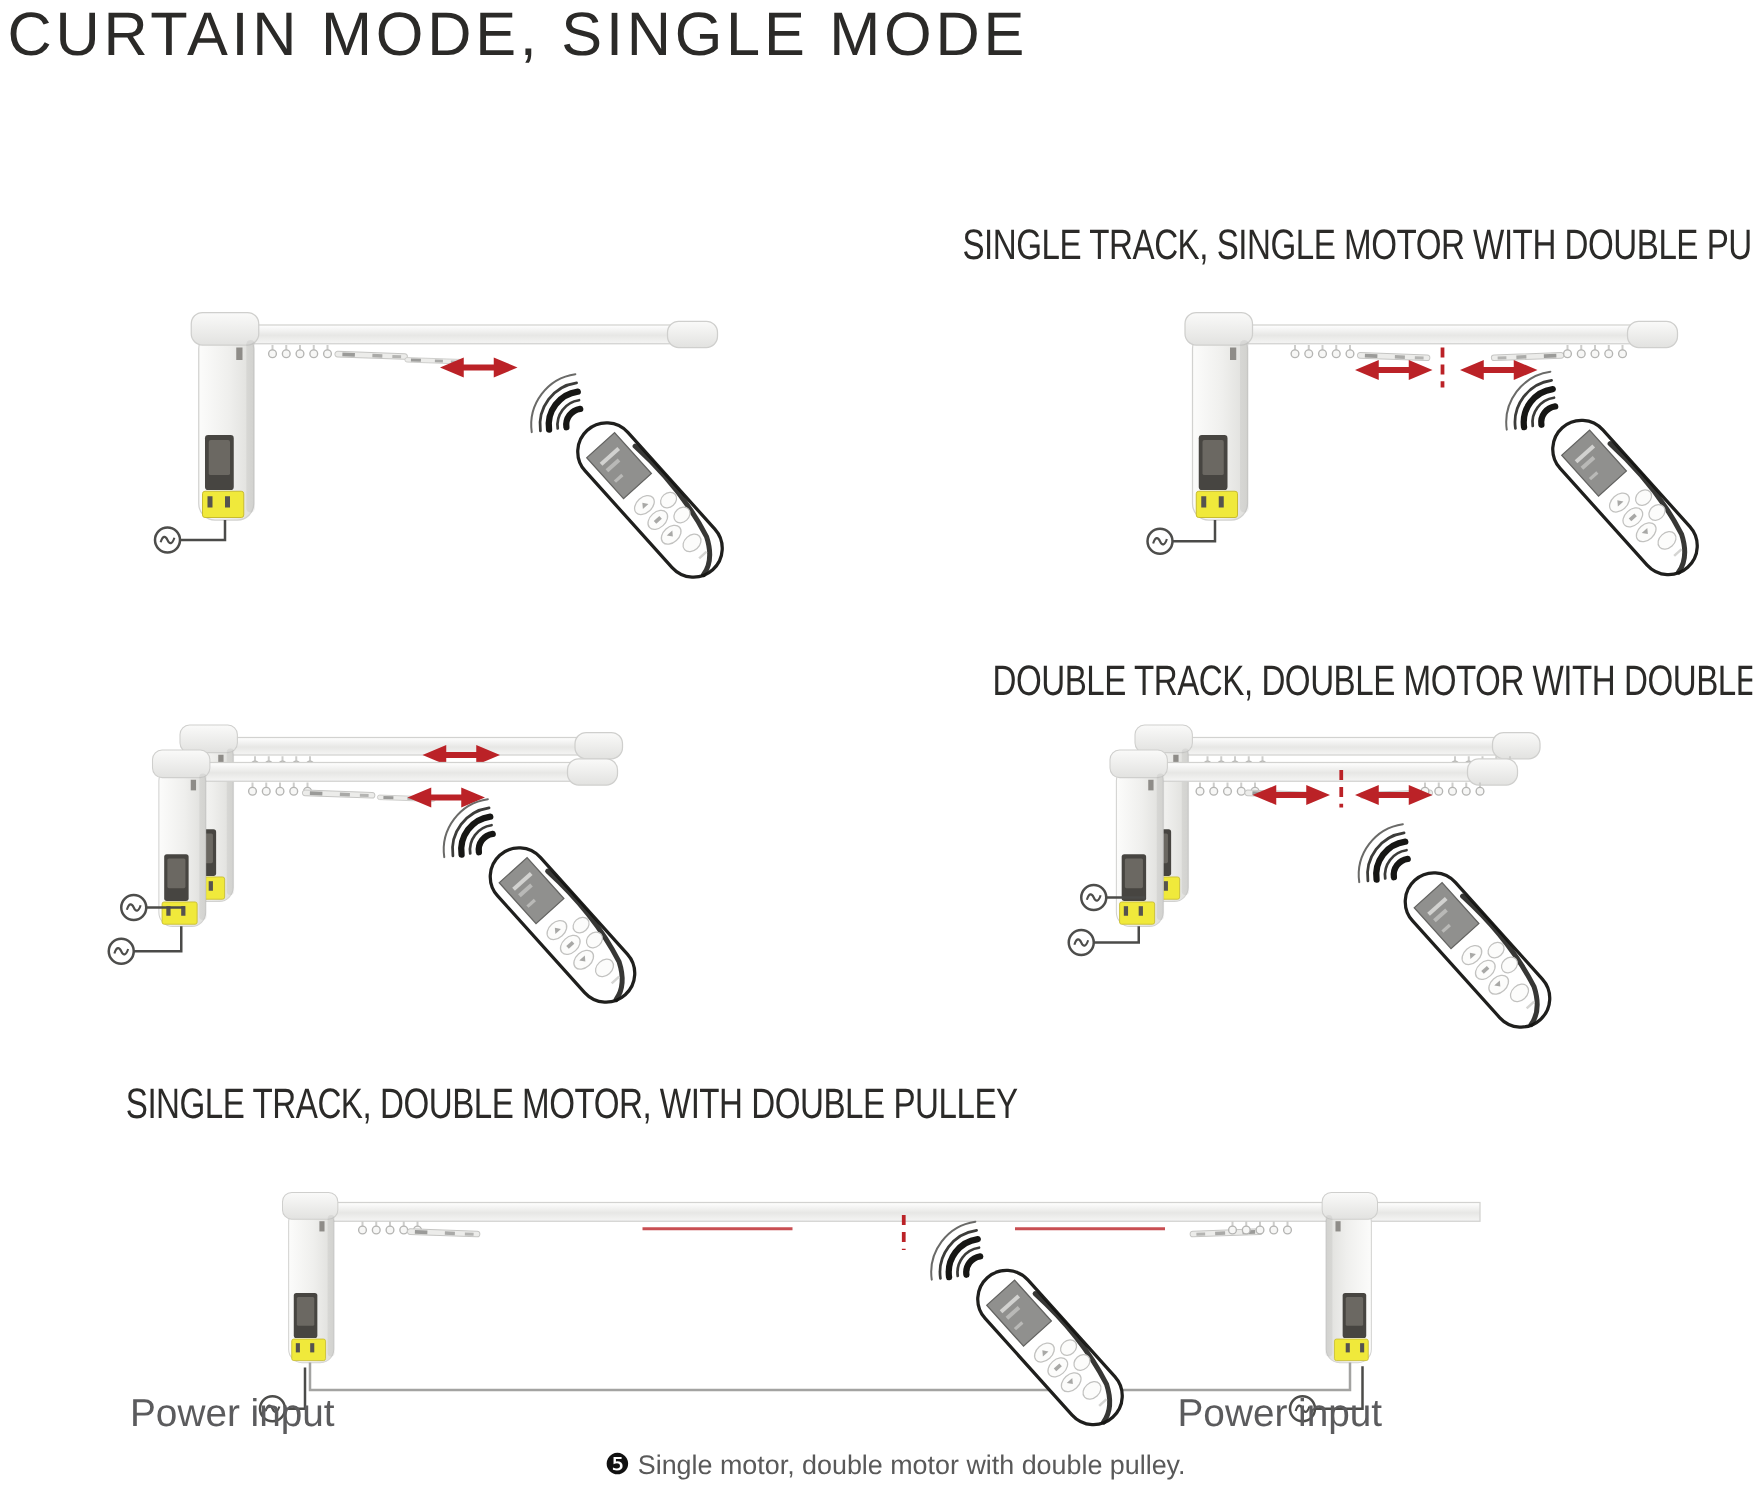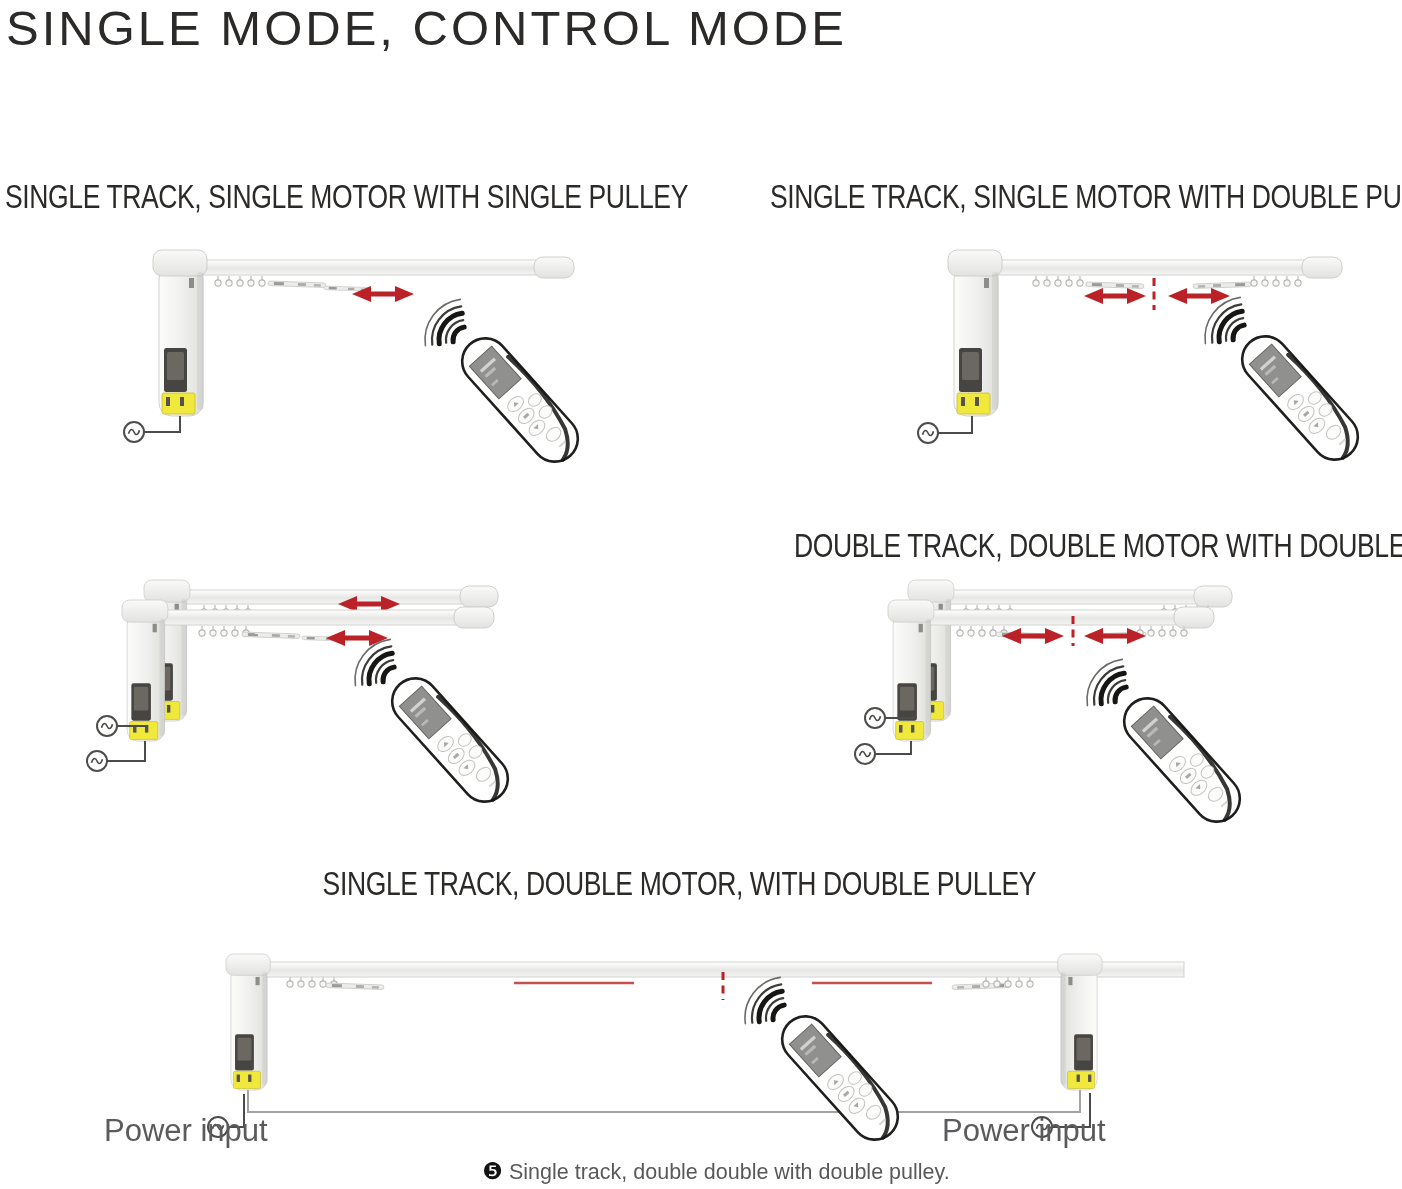--- a/index.html
+++ b/index.html
@@ -8,21 +8,21 @@
   }
   *{margin:0;padding:0;box-sizing:border-box}
   body{background:#fff;font-family:"Liberation Sans",sans-serif}
   .page{position:relative;width:1402px;height:1189px;background:#ffffff;overflow:hidden}
   .title{position:absolute;left:6px;top:3px;font-size:49px;font-weight:400;
          letter-spacing:3px;color:var(--title-text);white-space:nowrap;line-height:1.05}
   .sec{position:absolute;font-size:34px;font-weight:400;color:var(--heading-text);
        white-space:nowrap;line-height:1.0}
   .cond{display:inline-block;transform:scaleX(0.78);transform-origin:0 50%;letter-spacing:-0.5px}
   .cond-center{display:inline-block;transform:scaleX(0.78);transform-origin:50% 50%;letter-spacing:-0.5px}
-  .sec-center{position:absolute;left:15px;width:1122px;text-align:right;font-size:34px;
+  .sec-center{position:absolute;left:0;width:1122px;text-align:left;font-size:34px;
               color:var(--heading-text);white-space:nowrap;line-height:1.0}
   .diag{position:absolute;overflow:visible}
   .plabel{position:absolute;font-size:31px;color:var(--gray-text);white-space:nowrap}
   .caption{position:absolute;left:calc(50% + 15px);top:1158px;transform:translateX(-50%);
            font-size:21.5px;color:#595959;white-space:nowrap}
   .caption .badge{color:#111;font-size:23px;margin-right:6px}
   
   .rail{fill:url(#gRail);stroke:#d2d2d0;stroke-width:1}
   .railcap{fill:url(#gCap);stroke:#cfcfcd;stroke-width:1}
   .mcap{fill:url(#gCap);stroke:#cfcfcd;stroke-width:1}
@@ -126,25 +126,22 @@
         <ellipse cx="11" cy="26" rx="7" ry="5.6" class="btn"></ellipse>
         <ellipse cx="2" cy="48" rx="8" ry="6" class="btn"></ellipse>
         <path d="M-9 1.5 L-6 -2.5 L-3 1.5 Z" fill="#a8a8a6"></path>
         <rect x="-9" y="14.5" width="6" height="3" fill="#a8a8a6"></rect>
         <path d="M-9 30 L-6 34 L-3 30 Z" fill="#a8a8a6"></path>
         <rect x="-2" y="60" width="8" height="2" fill="#d5d5d3"></rect>
       </g>
     </defs>
   </svg>
 
-  <h1 class="title">SINGLE MODE, CONTROL MODE</h1>
-
-  <div class="sec" style="left:5px;top:179px">
-    <span class="cond">SINGLE TRACK, SINGLE MOTOR WITH SINGLE PULLEY</span>
-  </div>
+  <h1 class="title">CURTAIN MODE, SINGLE MODE</h1>
+
   <div class="sec" style="left:770px;top:179px">
     <span class="cond">SINGLE TRACK, SINGLE MOTOR WITH DOUBLE PULLEY</span>
   </div>
   <div class="sec" style="left:794px;top:528px">
     <span class="cond">DOUBLE TRACK, DOUBLE MOTOR WITH DOUBLE PULLEY</span>
   </div>
   <div class="sec-center" style="top:866px">
     <span class="cond-center">SINGLE TRACK, DOUBLE MOTOR, WITH DOUBLE PULLEY</span>
   </div>
 
@@ -371,16 +368,16 @@
   </svg>
 
   <div class="plabel" style="left:104px;top:1113px">
     <span>Power input</span>
   </div>
   <div class="plabel" style="left:942px;top:1113px">
     <span>Power input</span>
   </div>
 
   <div class="caption">
-    <span class="badge">❺</span><span>Single track, double double with double pulley.</span>
+    <span class="badge">❺</span><span>Single motor, double motor with double pulley.</span>
   </div>
 
 </div>
 
 </body></html>

